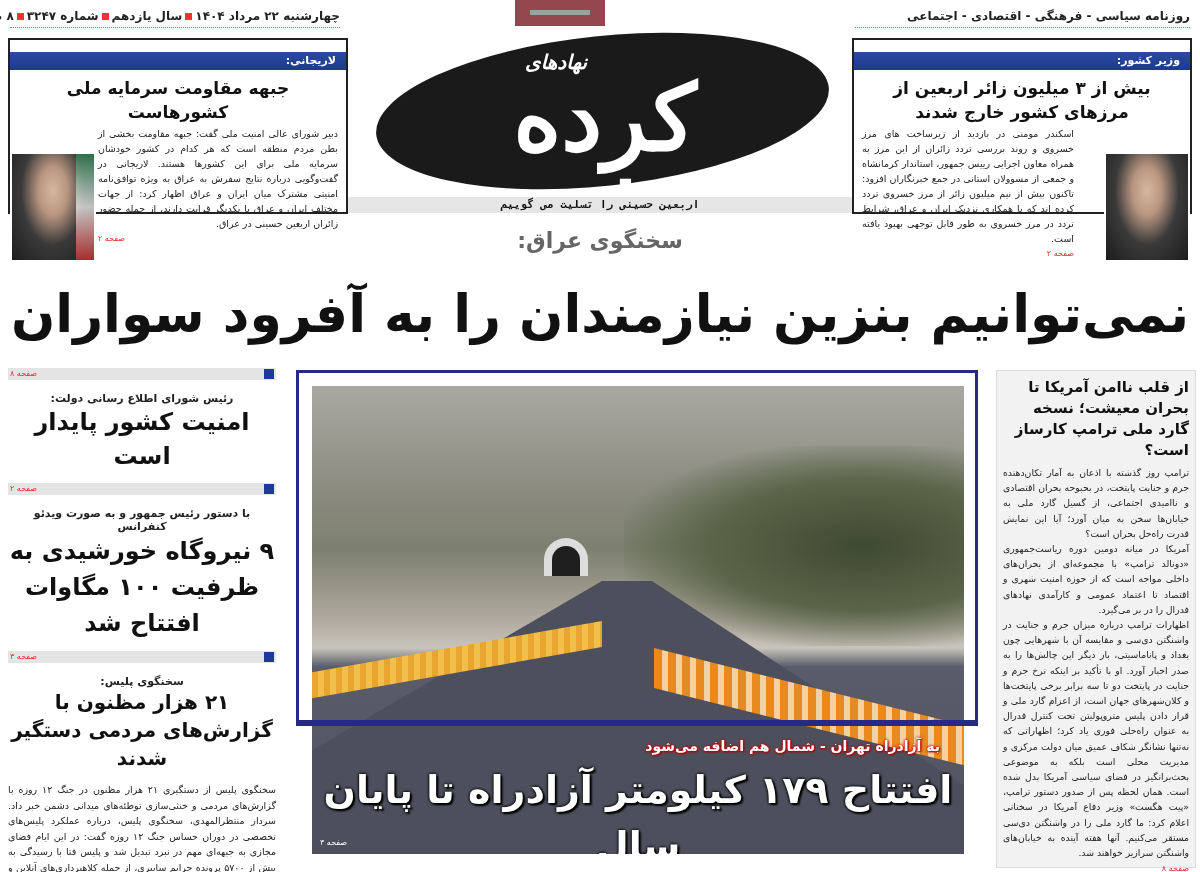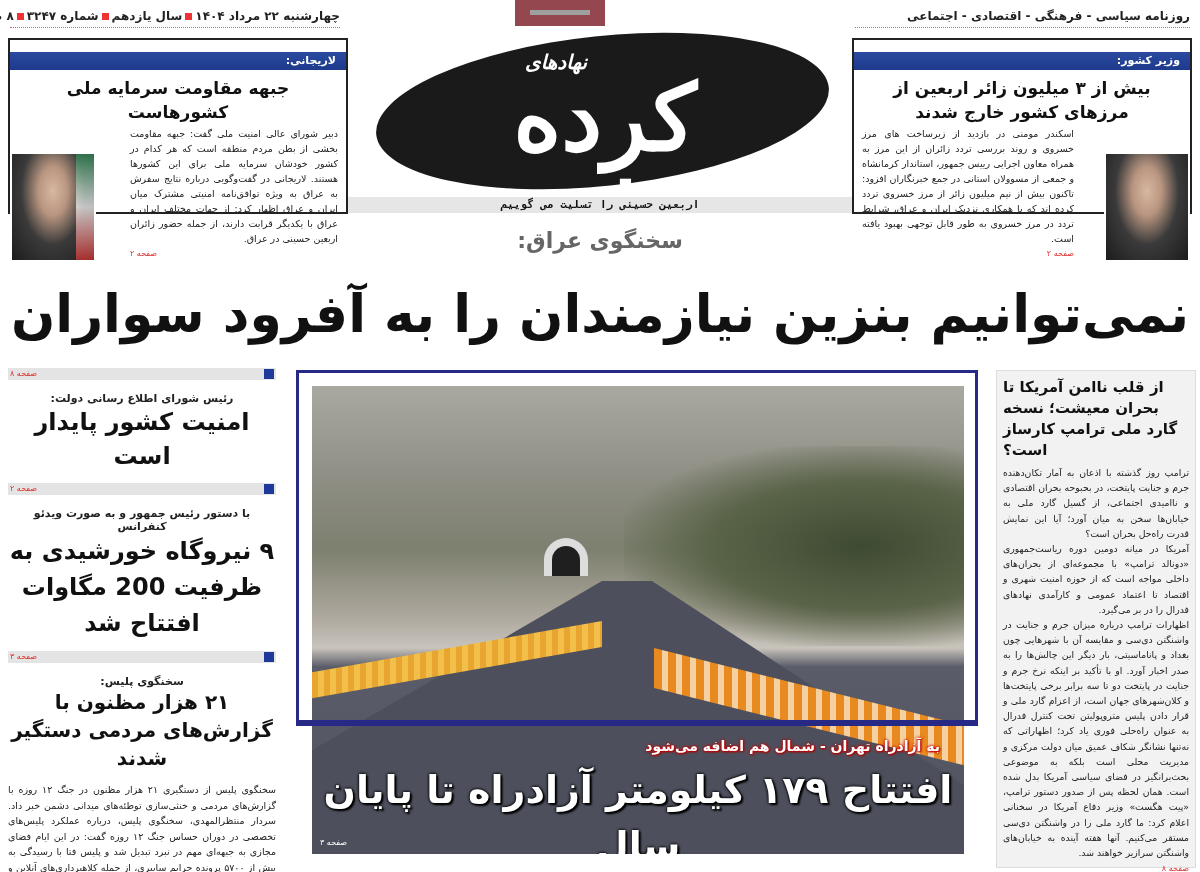--- a/index.html
+++ b/index.html
@@ -62,36 +62,36 @@
   .tunnel::after { content: ""; position: absolute; left: 8px; top: 8px; width: 28px; height: 30px; border-radius: 14px 14px 0 0; background: #1f1f1f; }
   .road { position: absolute; left: 0; top: 195px; width: 652px; height: 273px; background: #4d505c; clip-path: polygon(0 100%, 0 62%, 290px 0, 340px 0, 652px 75%, 652px 100%); }
   .rail-left { position: absolute; left: 0; top: 235px; width: 290px; height: 26px; background: repeating-linear-gradient(90deg, #e8a530 0 6px, #f2c04a 6px 12px); transform: skewY(-10deg); transform-origin: right top; }
   .rail-right { position: absolute; right: 0; top: 262px; width: 310px; height: 40px; background: repeating-linear-gradient(90deg, #e88a20 0 8px, #f5d0a0 8px 14px); transform: skewY(14deg); transform-origin: left top; }
   .photo-kicker { position: absolute; left: 0; top: 352px; width: 652px; padding-right: 24px; text-align: right; font-size: 14px; font-weight: bold; color: #fff; text-shadow: 0 0 3px #c00, 0 0 3px #c00, 1px 1px 2px #900; }
   .photo-title { position: absolute; left: 0; top: 376px; width: 652px; text-align: center; font-size: 38px; line-height: 56px; font-weight: bold; color: #fff; text-shadow: 0 0 3px #000, 0 0 3px #000, 2px 2px 2px #000; }
   .photo-ref { position: absolute; left: 8px; top: 452px; font-size: 8px; color: #fff; direction: rtl; }
 
   
   .rightcol { right: 4px; top: 370px; width: 200px; height: 498px; background: #f2f2f2; border: 1px solid #ddd; padding: 6px 6px; }
-  .rc-title { font-size: 15px; font-weight: bold; text-align: left; line-height: 21px; color: #111; margin-bottom: 4px; }
+  .rc-title { font-size: 15px; font-weight: bold; text-align: right; line-height: 21px; color: #111; margin-bottom: 4px; }
   .rc-body { font-size: 9.3px; line-height: 15.2px; text-align: justify; color: #222; }
   .rc-ref { font-size: 8px; color: #d33; margin-top: 4px; text-align: right; }
 </style>
 </head>
 <body>
 
 <div class="abs meta-line meta-left">
   <span>چهارشنبه ۲۲ مرداد ۱۴۰۴</span><span class="sq"></span><span>سال یازدهم</span><span class="sq"></span><span>شماره ۳۲۴۷</span><span class="sq"></span><span>۸ صفحه</span>
 </div>
 <div class="abs meta-line meta-right">روزنامه سیاسی - فرهنگی - اقتصادی - اجتماعی</div>
 
 <div class="abs topbox topbox-left">
   <div class="box-kicker">لاریجانی:</div>
   <div class="box-title">جبهه مقاومت سرمایه ملی کشورهاست</div>
-  <div class="box-body" style="padding-left: 88px; margin-left: 32px;">
+  <div class="box-body" style="padding-left: 88px;">
     <span>دبیر شورای عالی امنیت ملی گفت: جبهه مقاومت بخشی از بطن مردم منطقه است که هر کدام در کشور خودشان سرمایه ملی برای این کشورها هستند. لاریجانی در گفت‌وگویی درباره نتایج سفرش به عراق به ویژه توافق‌نامه امنیتی مشترک میان ایران و عراق اظهار کرد: از جهات مختلف ایران و عراق با یکدیگر قرابت دارند، از جمله حضور زائران اربعین حسینی در عراق.</span>
     <div class="box-ref" style="text-align:left;">صفحه ۲</div>
   </div>
   <div class="abs photo-person photo-left-person" style="position:absolute;">
     <div class="photo-left-flag"></div>
   </div>
 </div>
 
 <div class="abs topbox topbox-right">
   <div class="box-kicker">وزیر کشور:</div>
@@ -116,21 +116,21 @@
 
 <div class="abs leftcol">
   <div class="ref-bar"><span>صفحه ۸</span><span class="sq"></span></div>
   <div>
     <div class="lc-kicker">رئیس شورای اطلاع رسانی دولت:</div>
     <div class="lc-title">امنیت کشور پایدار است</div>
   </div>
   <div class="ref-bar"><span>صفحه ۲</span><span class="sq"></span></div>
   <div>
     <div class="lc-kicker">با دستور رئیس جمهور و به صورت ویدئو کنفرانس</div>
-    <div class="lc-title lc-title-lg">۹ نیروگاه خورشیدی به ظرفیت 200 مگاوات افتتاح شد</div>
+    <div class="lc-title lc-title-lg">۹ نیروگاه خورشیدی به ظرفیت ۱۰۰ مگاوات افتتاح شد</div>
   </div>
   <div class="ref-bar"><span>صفحه ۳</span><span class="sq"></span></div>
   <div>
     <div class="lc-kicker">سخنگوی پلیس:</div>
     <div class="lc-title" style="font-size:20px; line-height:28px;">۲۱ هزار مظنون با گزارش‌های مردمی دستگیر شدند</div>
     <div class="lc-body">سخنگوی پلیس از دستگیری ۲۱ هزار مظنون در جنگ ۱۲ روزه با گزارش‌های مردمی و خنثی‌سازی توطئه‌های میدانی دشمن خبر داد. سردار منتظرالمهدی، سخنگوی پلیس، درباره عملکرد پلیس‌های تخصصی در دوران حساس جنگ ۱۲ روزه گفت: در این ایام فضای مجازی به جبهه‌ای مهم در نبرد تبدیل شد و پلیس فتا با رسیدگی به بیش از ۵۷۰۰ پرونده جرایم سایبری، از جمله کلاهبرداری‌های آنلاین و برداشت‌های غیرمجاز، نقش مؤثری ایفا کرد. وی همچنین به پیگیری سریع حمله سایبری به صرافی نوبیتکس اشاره کرد و با تاکید بر مبارزه با قمار و شرط‌بندی افزود: با رصد مستمر فضای مجازی، ۳۰۵ نفر از گردانندگان و مروجان سایت‌های قمار شناسایی شدند که پرونده‌ای به ارزش ۳۴۰ میلیارد ریال تشکیل شده است.</div>
   </div>
 
 </div>
 

